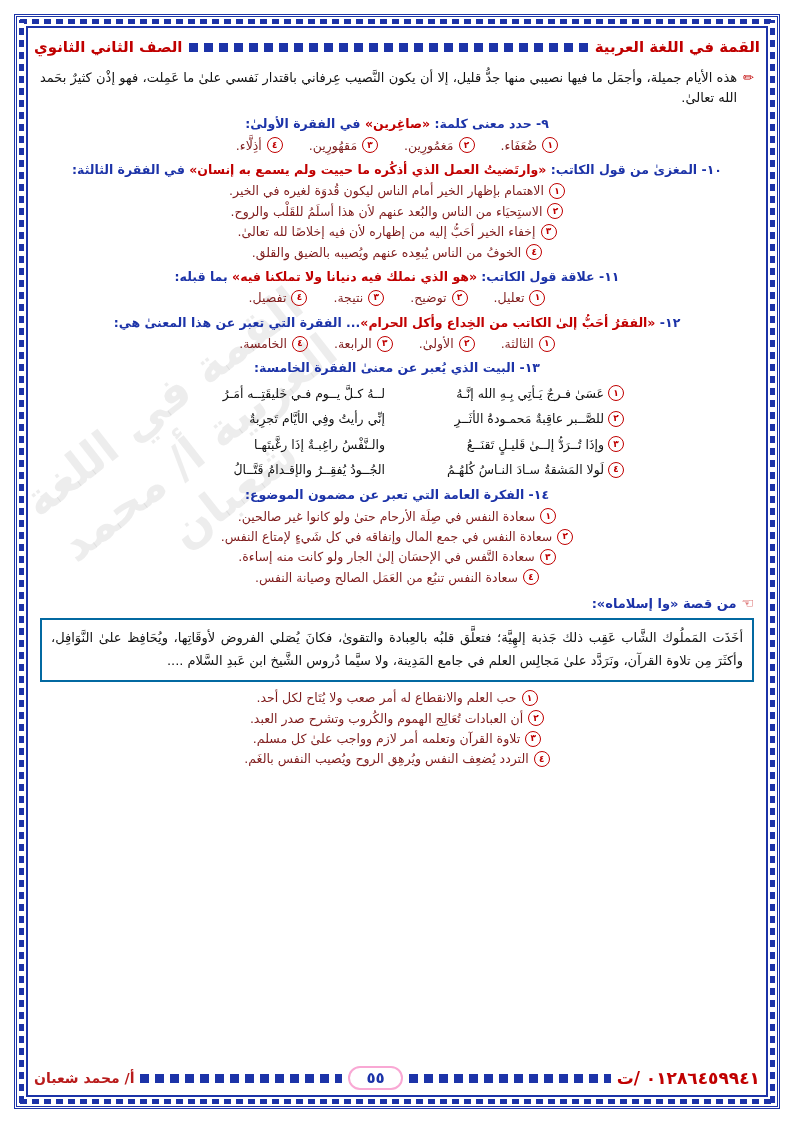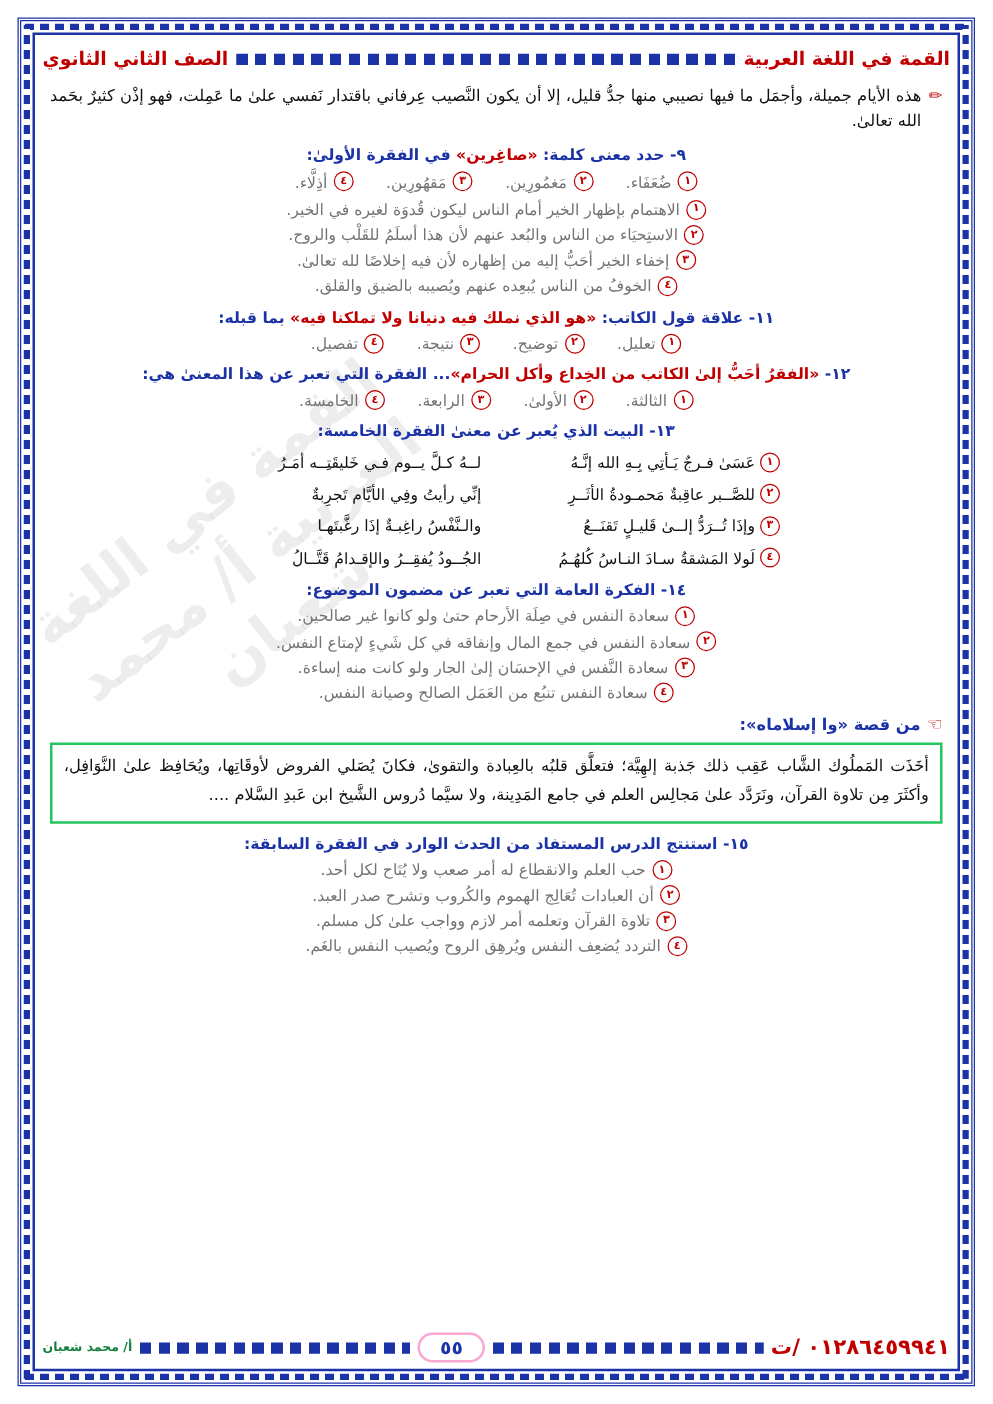--- a/index.html
+++ b/index.html
@@ -139,21 +139,21 @@
     justify-content: center;
     width: 14px; height: 14px;
     border: 1.3px solid #c00000;
     border-radius: 50%;
     color: #c00000;
     font-size: 9px;
     font-weight: bold;
     flex: 0 0 auto;
     line-height: 1;
   }
-  .opt-text { color: #737373; }
+  .opt-text { color: #7f1d1d; }
 
   
   .verse-row {
     display: flex;
     flex-direction: row;
     align-items: center;
     justify-content: center;
     gap: 4px;
     margin: 6px 0;
     font-size: 12.5px;
@@ -171,43 +171,43 @@
     font-size: 13px;
     text-align: left;
     margin: 6px 0 3px 0;
     display: flex;
     justify-content: flex-start;
     align-items: center;
     gap: 5px;
   }
   .quote-head .hand { color: #c00000; font-size: 14px; }
   .quote-box {
-    border: 2px solid #22c55e;
+    border: 2px solid #0369a1;
     padding: 7px 9px 8px 9px;
     font-size: 13px;
     line-height: 1.75;
     text-align: justify;
     margin-bottom: 6px;
   }
 
   
   .footer {
     position: absolute;
     left: 34px; right: 34px; bottom: 30px;
     height: 30px;
     display: flex;
     flex-direction: row;
     align-items: center;
     justify-content: space-between;
     gap: 6px;
   }
   .footer-name {
-    color: #15803d;
-    font-weight: bold;
-    font-size: 10px;
+    color: #b91c1c;
+    font-weight: bold;
+    font-size: 14px;
     white-space: nowrap;
   }
   .footer-phone {
     color: #c00000;
     font-weight: bold;
     font-size: 17px;
     white-space: nowrap;
     direction: rtl;
   }
   .page-num {
@@ -269,20 +269,23 @@
           <span class="num">٣</span>
           <span class="opt-text">مَقهُورِين.</span>
         </span>
         <span class="opt">
           <span class="num">٤</span>
           <span class="opt-text">أذِلَّاء.</span>
         </span>
       </div>
     </div>
 
+    <div class="q-line">
+      <span>١٠- المغزىٰ من قول الكاتب: </span><span class="hl">«وارتَضيتُ العمل الذي أذكُره ما حييت ولم يسمع به إنسان»</span><span> في الفقرة الثالثة:</span>
+    </div>
     <div class="opts">
       <div class="opt-row">
         <span class="opt">
           <span class="num">١</span>
           <span class="opt-text">الاهتمام بإظهار الخير أمام الناس ليكون قُدوَة لغيره في الخير.</span>
         </span>
       </div>
       <div class="opt-row">
         <span class="opt">
           <span class="num">٢</span>
@@ -408,23 +411,20 @@
     </div>
 
     <div class="quote-head">
       <span class="hand">☜</span>
       <span>من قصة «وا إسلاماه»:</span>
     </div>
     <div class="quote-box">
       <span>أخَذَت المَملُوك الشَّاب عَقِب ذلك جَذبة إلهِيَّة؛ فتعلَّق قلبُه بالعِبادة والتقوىٰ، فكانَ يُصَلي الفروض لأوقَاتِها، ويُحَافِظ علىٰ النَّوَافِل، وأكثَرَ مِن تلاوة القرآن، ونَرَدَّد علىٰ مَجالِس العلم في جامع المَدِينة، ولا سيَّما دُروس الشَّيخ ابن عَبدِ السَّلام ....</span>
     </div>
 
-    <div class="q-line">
-      <span>١٥- استنتج الدرس المستفاد من الحدث الوارد في الفقرة السابقة:</span>
-    </div>
     <div class="opts">
       <div class="opt-row">
         <span class="opt">
           <span class="num">١</span>
           <span class="opt-text">حب العلم والانقطاع له أمر صعب ولا يُتَاح لكل أحد.</span>
         </span>
       </div>
       <div class="opt-row">
         <span class="opt">
           <span class="num">٢</span>

